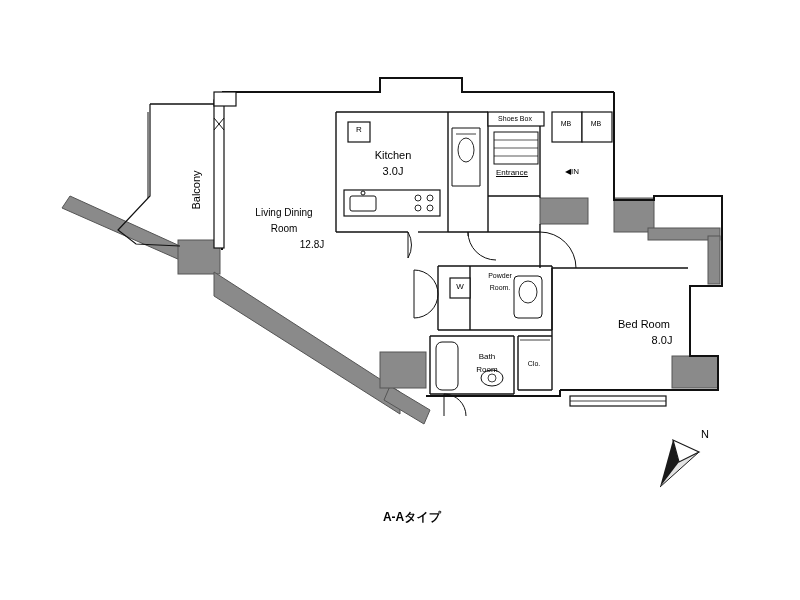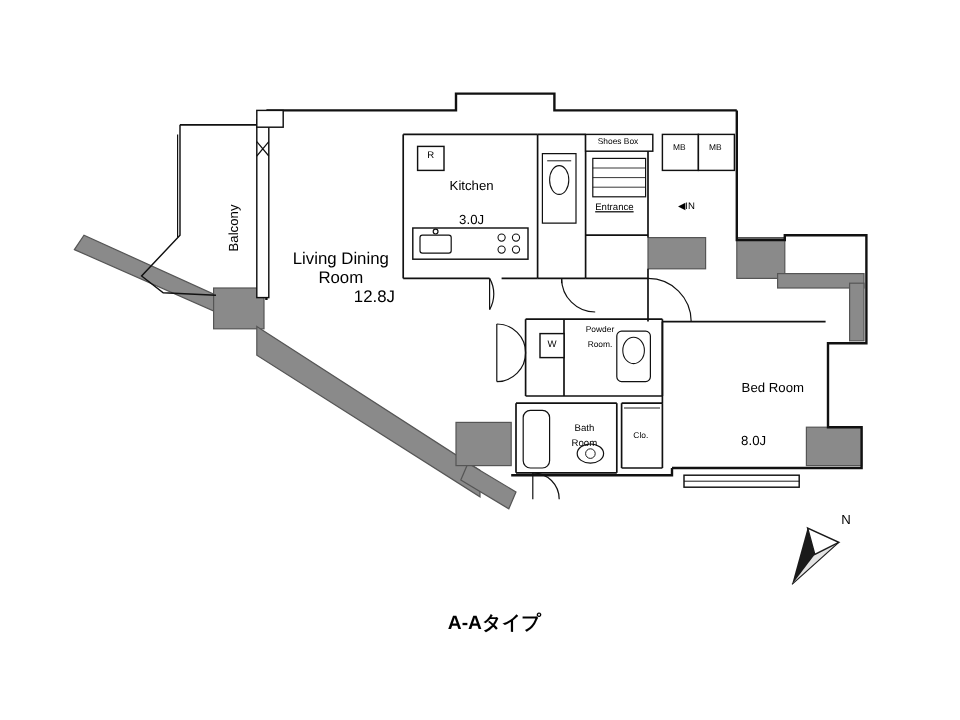--- a/index.html
+++ b/index.html
@@ -26,22 +26,22 @@
     position: absolute;
     font-family: "Liberation Sans", sans-serif;
     color: #000;
     white-space: nowrap;
     line-height: 1.15;
     text-align: center;
   }
   .lbl.small { font-size: 8px; }
   .lbl.tiny { font-size: 7px; }
   .lbl.med { font-size: 11px; }
-  .lbl.big { font-size: 14px; }
-  .lbl.caption { font-size: 16px; font-weight: bold; }
+  .lbl.big { font-size: 10px; }
+  .lbl.caption { font-size: 12px; font-weight: bold; }
   .rot {
     transform: rotate(-90deg);
     transform-origin: 50% 50%;
   }
 </style>
 </head>
 <body>
 
 <svg id="floorplan" viewBox="0 0 800 600">
   <defs>
@@ -198,21 +198,21 @@
     <polygon points="660,487 673,440 679,462" fill="#1a1a1a"></polygon>
     <polygon points="673,440 679,462 699,452" fill="#ffffff" stroke="#1a1a1a" stroke-width="1.2"></polygon>
     <polygon points="660,487 679,462 699,452" fill="#1a1a1a" opacity="0.12"></polygon>
     <line x1="660" y1="487" x2="699" y2="452" stroke="#1a1a1a" stroke-width="1"></line>
   </g>
 </svg>
 
 <div class="lbl med rot" style="left:196px; top:190px; transform:translate(-50%,-50%) rotate(-90deg);">Balcony</div>
 
 <div class="lbl med" style="left:393px; top:149px; transform:translateX(-50%);text-align:center;">Kitchen</div>
-<div class="lbl med" style="left:393px; top:165px; transform:translateX(-50%);margin-top:13px;">3.0J</div>
+<div class="lbl med" style="left:393px; top:165px; transform:translateX(-50%);">3.0J</div>
 
 <div class="lbl big" style="left:284px; top:207px; transform:translateX(-50%);">Living Dining</div>
 <div class="lbl big" style="left:284px; top:223px; transform:translateX(-50%);">Room</div>
 <div class="lbl big" style="left:284px; top:239px; transform:translateX(-50%);margin-left:28px;">12.8J</div>
 
 <div class="lbl small" style="left:512px; top:168px; transform:translateX(-50%);text-decoration:underline;">Entrance</div>
 <div class="lbl tiny" style="left:515px; top:115px; transform:translateX(-50%);">Shoes Box</div>
 <div class="lbl tiny" style="left:566px; top:120px; transform:translateX(-50%);">MB</div>
 <div class="lbl tiny" style="left:596px; top:120px; transform:translateX(-50%);">MB</div>
 <div class="lbl small" style="left:572px; top:167px; transform:translateX(-50%);">◀IN</div>
@@ -222,17 +222,17 @@
 
 <div class="lbl small" style="left:460px; top:282px; transform:translateX(-50%);">W</div>
 <div class="lbl small" style="left:359px; top:125px; transform:translateX(-50%);">R</div>
 
 <div class="lbl small" style="left:487px; top:352px; transform:translateX(-50%);text-align:center;">Bath</div>
 <div class="lbl small" style="left:487px; top:365px; transform:translateX(-50%);">Room</div>
 
 <div class="lbl tiny" style="left:534px; top:360px; transform:translateX(-50%);">Clo.</div>
 
 <div class="lbl med" style="left:644px; top:318px; transform:translateX(-50%);">Bed Room</div>
-<div class="lbl med" style="left:628px; top:334px; transform:translateX(-50%);margin-top:28px;">8.0J</div>
+<div class="lbl med" style="left:662px; top:334px; transform:translateX(-50%);">8.0J</div>
 
 <div class="lbl med" style="left:705px; top:428px; transform:translateX(-50%);">N</div>
 
 <div class="lbl caption" style="left:412px; top:511px; transform:translateX(-50%);">A-Aタイプ</div>
 
 </body></html>

